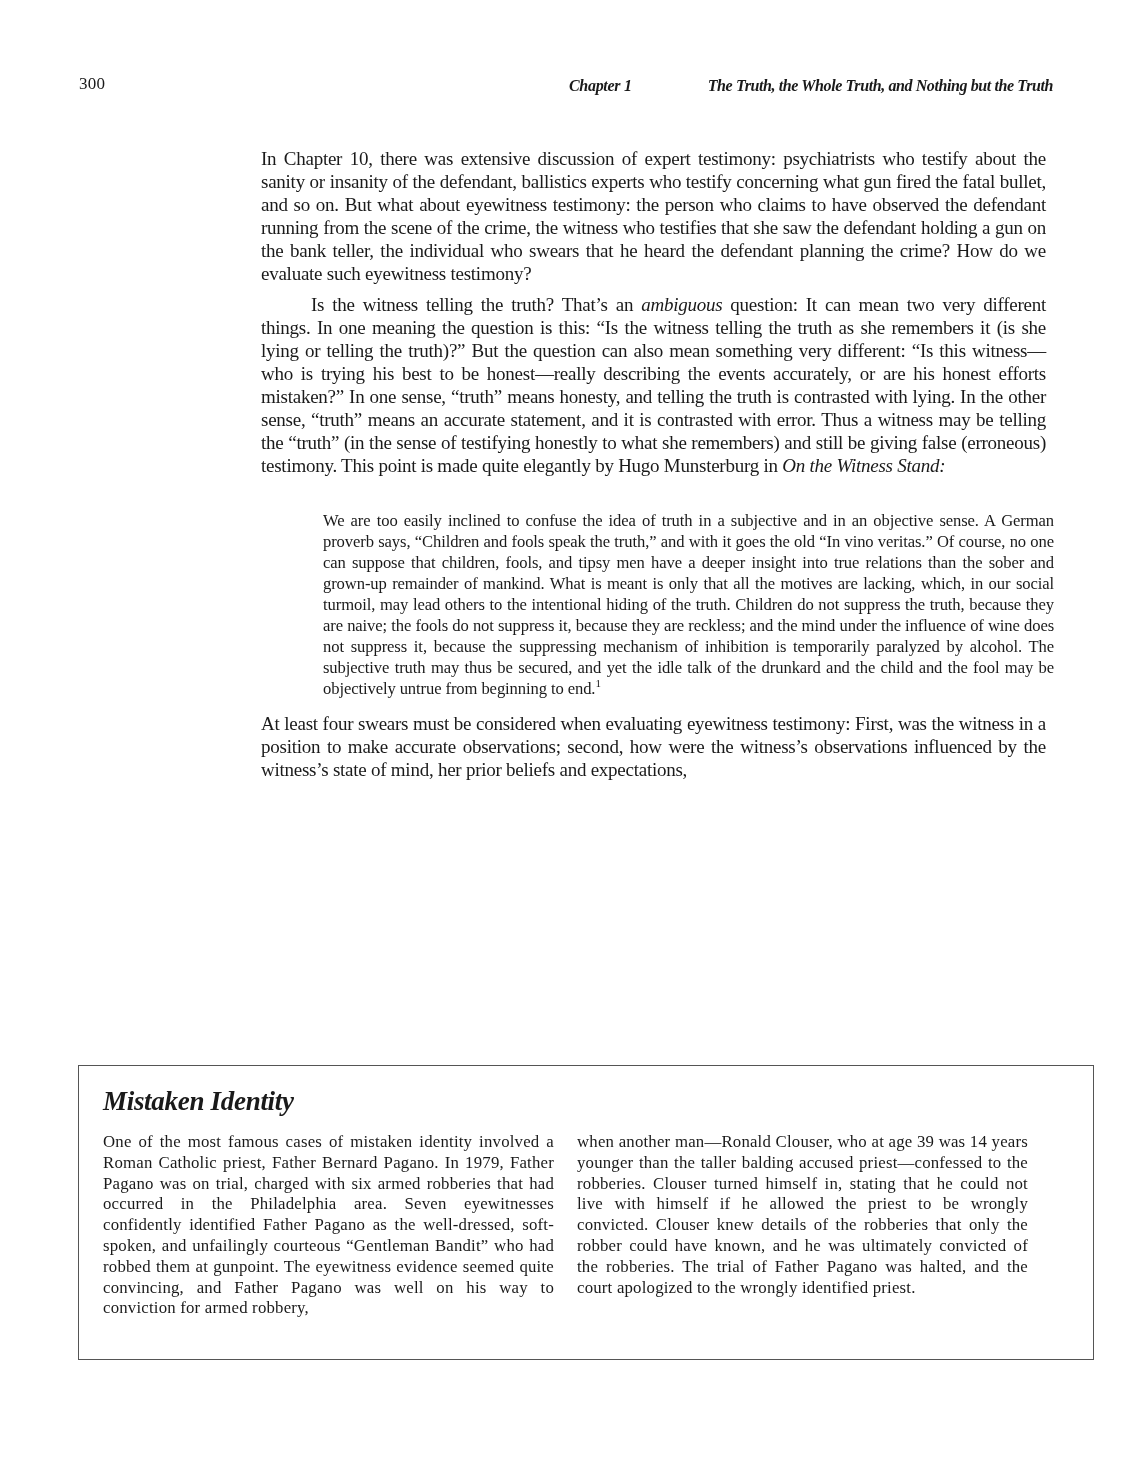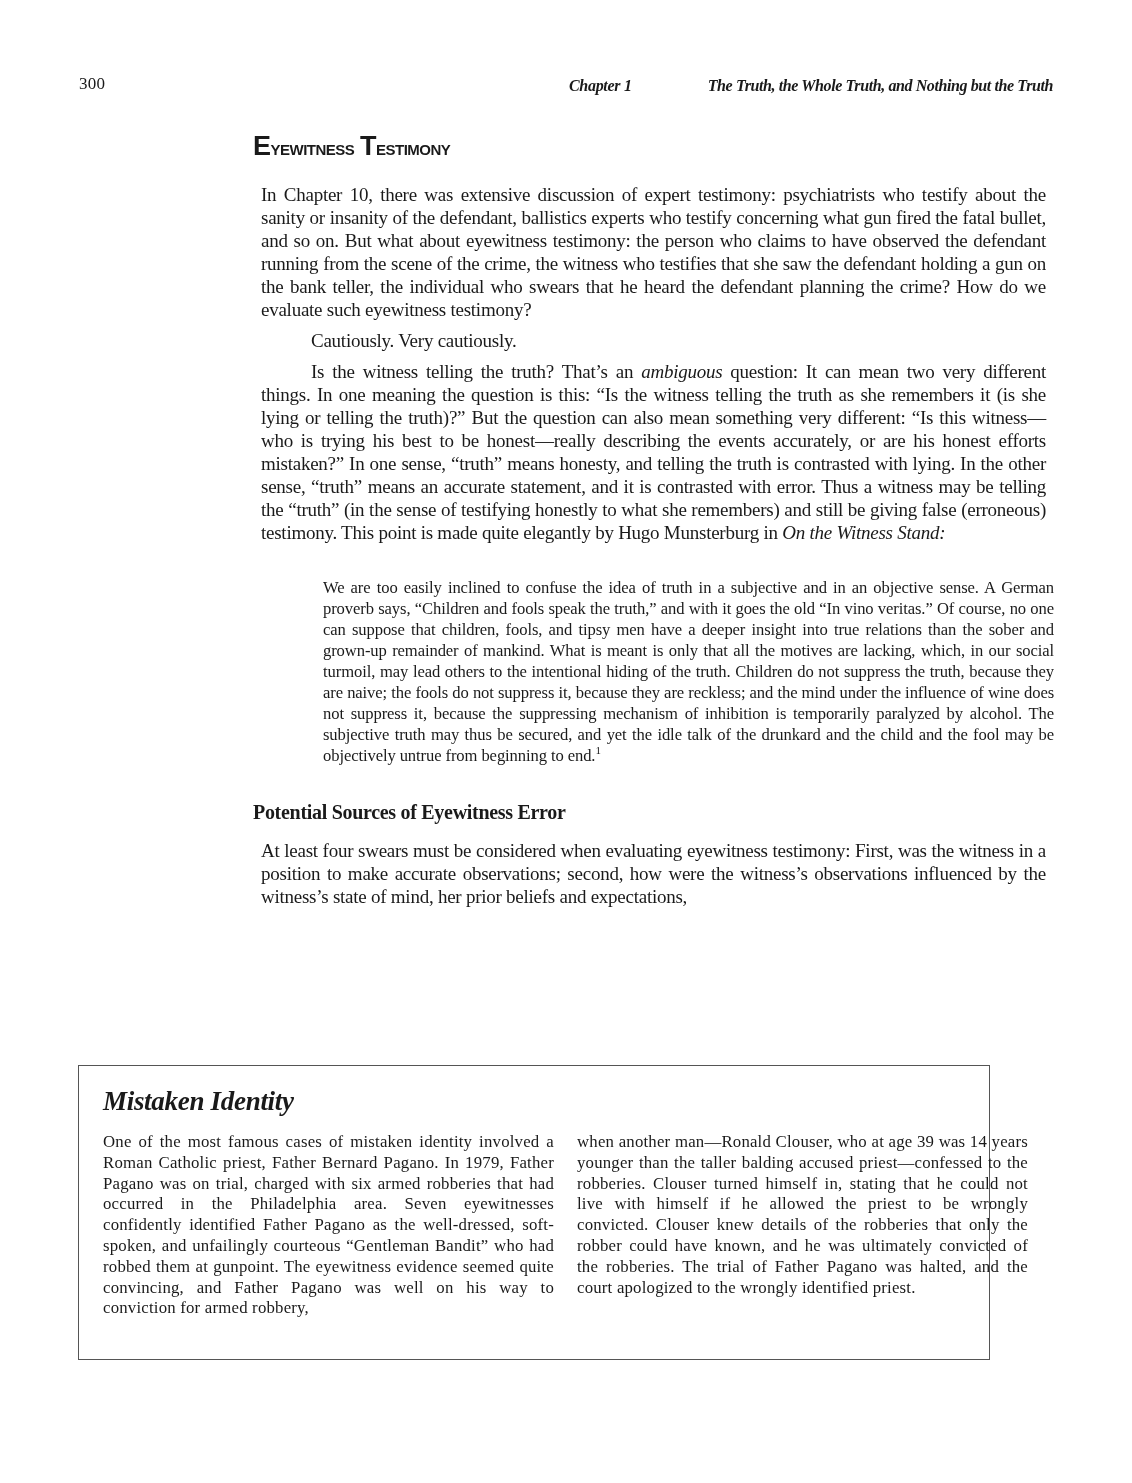--- a/index.html
+++ b/index.html
@@ -42,21 +42,21 @@
       margin: 33px 0 0 70px; font-size: 16.6px; line-height: 21px;
       text-align: justify; letter-spacing: -0.1px;
     }
     .blockquote sup { font-size: 11px; line-height: 0; }
     .subhead {
       margin: 32px 0 0 0; font-size: 20px; font-weight: bold;
       line-height: 28px; letter-spacing: -0.3px;
     }
     .p-last { margin-top: 13px; }
     .sidebar-box {
-      position: absolute; left: 78px; top: 1065px; width: 912px; height: 295px;
+      position: absolute; left: 78px; top: 1065px; width: 1016px; height: 295px;
       border: 1.5px solid #555; box-sizing: border-box;
     }
     .sidebar-title {
       position: absolute; left: 24px; top: 20px; margin: 0;
       font-size: 27px; font-style: italic; font-weight: bold; letter-spacing: -0.3px;
     }
     .sidebar-col {
       position: absolute; top: 66px; width: 451px;
       font-size: 16.8px; line-height: 20.8px; text-align: justify; letter-spacing: 0.2px;
     }
@@ -66,29 +66,26 @@
 </head>
 <body>
 
 <header class="running-head">
   <span class="page-number">300</span>
   <span class="chapter-label">Chapter 1</span>
   <span class="chapter-title">The Truth, the Whole Truth, and Nothing but the Truth</span>
 </header>
 
 <main class="main">
-  <h2 class="section-title"><span class="big">E</span><span>yewitness</span> <span class="big">T</span><span>estimony</span></h2>
 
   <p class="body-text p1">In Chapter 10, there was extensive discussion of expert testimony: psychiatrists who testify about the sanity or insanity of the defendant, ballistics experts who testify concerning what gun fired the fatal bullet, and so on. But what about eyewitness testimony: the person who claims to have observed the defendant running from the scene of the crime, the witness who testifies that she saw the defendant holding a gun on the bank teller, the individual who swears that he heard the defendant planning the crime? How do we evaluate such eyewitness testimony?</p>
-  <p class="body-text indent">Cautiously. Very cautiously.</p>
   <p class="body-text indent"><span>Is the witness telling the truth? That’s an </span><em>ambiguous</em><span> question: It can mean two very different things. In one meaning the question is this: “Is the witness telling the truth as she remembers it (is she lying or telling the truth)?” But the question can also mean something very different: “Is this witness—who is trying his best to be honest—really describing the events accurately, or are his honest efforts mistaken?” In one sense, “truth” means honesty, and telling the truth is contrasted with lying. In the other sense, “truth” means an accurate statement, and it is contrasted with error. Thus a witness may be telling the “truth” (in the sense of testifying honestly to what she remembers) and still be giving false (erroneous) testimony. This point is made quite elegantly by Hugo Munster­burg in </span><em>On the Witness Stand:</em></p>
 
   <blockquote class="blockquote"><span>We are too easily inclined to confuse the idea of truth in a subjective and in an objective sense. A German proverb says, “Children and fools speak the truth,” and with it goes the old “In vino veritas.” Of course, no one can suppose that children, fools, and tipsy men have a deeper insight into true relations than the sober and grown-up remainder of mankind. What is meant is only that all the motives are lacking, which, in our social turmoil, may lead others to the intentional hiding of the truth. Children do not suppress the truth, because they are naive; the fools do not suppress it, because they are reckless; and the mind under the influence of wine does not suppress it, because the suppressing mechanism of inhibition is temporarily paralyzed by alcohol. The subjective truth may thus be secured, and yet the idle talk of the drunkard and the child and the fool may be objectively untrue from beginning to end.</span><sup>1</sup></blockquote>
 
-  <h3 class="subhead">Potential Sources of Eyewitness Error</h3>
   <p class="body-text p-last">At least four swears must be considered when evaluating eyewitness testimony: First, was the witness in a position to make accurate observations; second, how were the witness’s observations influenced by the witness’s state of mind, her prior beliefs and expectations,</p>
 </main>
 
 <aside class="sidebar-box">
   <h3 class="sidebar-title">Mistaken Identity</h3>
   <div class="sidebar-col col-left">One of the most famous cases of mistaken identity involved a Roman Catholic priest, Father Bernard Pagano. In 1979, Father Pagano was on trial, charged with six armed robberies that had occurred in the Philadelphia area. Seven eyewitnesses confidently identified Father Pagano as the well-dressed, soft-spoken, and unfailingly courteous “Gentleman Bandit” who had robbed them at gunpoint. The eyewitness evi­dence seemed quite convincing, and Father Pagano was well on his way to conviction for armed robbery,</div>
   <div class="sidebar-col col-right">when another man—Ronald Clouser, who at age 39 was 14 years younger than the taller balding accused priest—confessed to the robberies. Clouser turned himself in, stating that he could not live with himself if he allowed the priest to be wrongly convicted. Clouser knew details of the robberies that only the robber could have known, and he was ultimately convicted of the robberies. The trial of Father Pagano was halted, and the court apologized to the wrongly identified priest.</div>
 </aside>
 
 </body></html>

